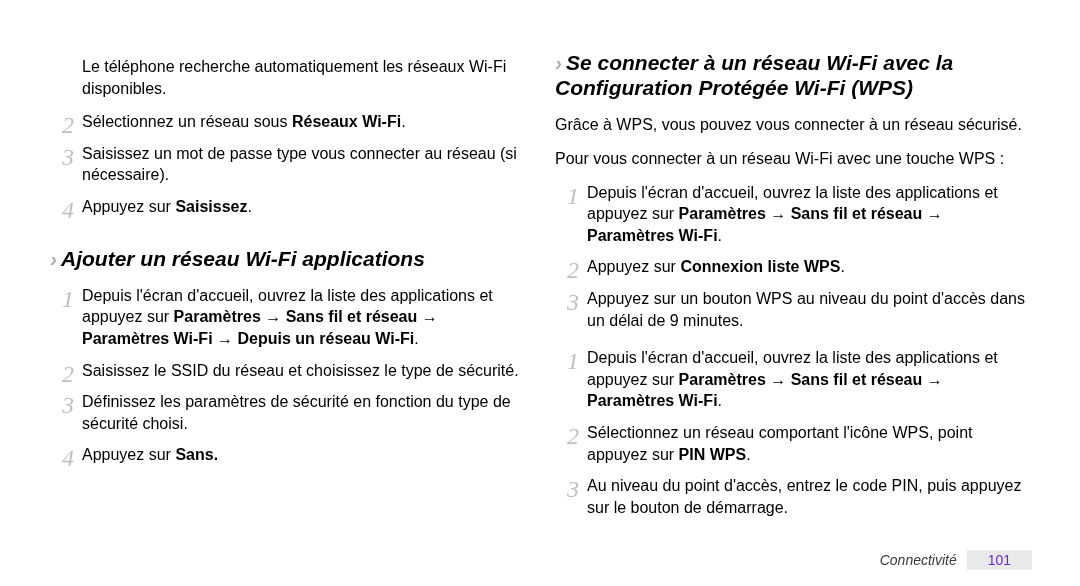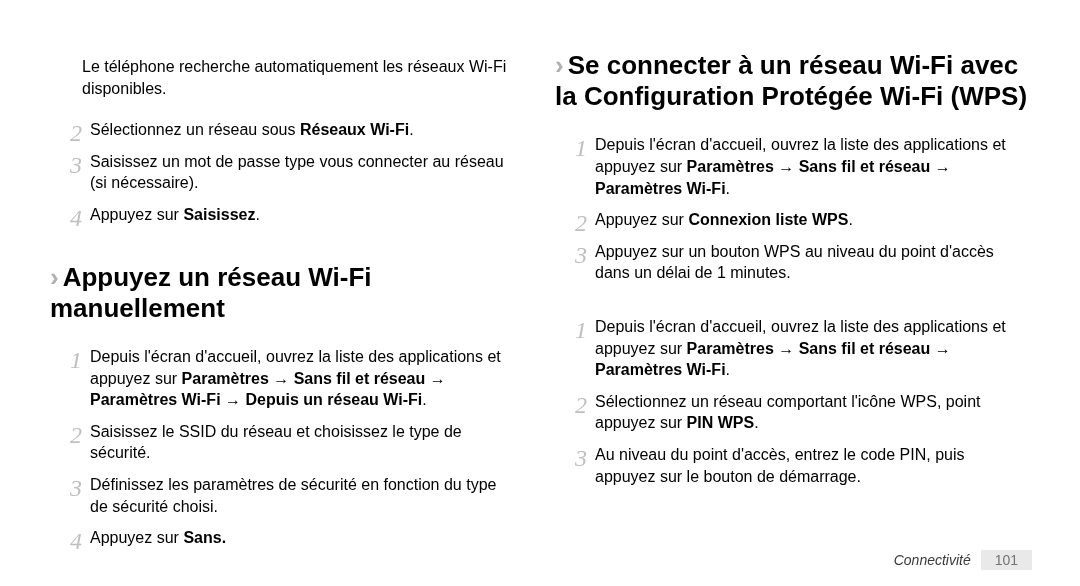--- a/index.html
+++ b/index.html
@@ -24,34 +24,35 @@
   .col {
     flex: 1;
     display: flex;
     flex-direction: column;
   }
   .para {
     line-height: 1.35;
     margin: 6px 0;
   }
   .heading {
-    font-size: 26px;
+    font-size: 21px;
     font-weight: 700;
     margin: 18px 0 8px 0;
     line-height: 1.2;
+    font-style: italic;
   }
   .chevron {
     color: #b0b0b0;
     font-weight: 700;
     margin-right: 4px;
   }
   ol.steps {
     list-style: none;
     padding: 0;
-    margin: 8px;
+    margin: 0;
     counter-reset: step;
   }
   ol.steps > li {
     counter-increment: step;
     position: relative;
     padding-left: 32px;
     margin: 6px 0 10px 0;
     line-height: 1.35;
   }
   ol.steps > li::before {
@@ -71,23 +72,23 @@
     position: absolute;
     bottom: 18px;
     right: 48px;
     font-size: 14px;
     font-style: italic;
     color: #3a3a3a;
   }
   .footer .pnum {
     background: #e9e9e9;
     font-style: normal;
-    padding: 2px 14px;
+    padding: 2px 21px;
     margin-left: 6px;
-    color:#737373;
+    color:#6d28d9;
   }
 </style>
 </head>
 <body>
 
 <div class="page">
 
   <div class="col">
     <p class="para" style="padding-left:32px">Le téléphone recherche automatiquement les réseaux Wi-Fi disponibles.</p>
 
@@ -95,49 +96,51 @@
       <li>
         <span>Sélectionnez un réseau sous </span><span class="bold">Réseaux Wi-Fi</span><span>.</span>
       </li>
       <li>Saisissez un mot de passe type vous connecter au réseau (si nécessaire).</li>
       <li>
         <span>Appuyez sur </span><span class="bold">Saisissez</span><span>.</span>
       </li>
     </ol>
 
     <div class="heading">
-      <span class="chevron">›</span><span>Appuyez un réseau Wi-Fi manuellement</span>
+      <span class="chevron">›</span><span>Ajouter un réseau Wi-Fi applications</span>
     </div>
 
     <ol class="steps">
       <li>
         <span>Depuis l'écran d'accueil, ouvrez la liste des applications et appuyez sur </span><span class="bold">Paramètres</span><span> → </span><span class="bold">Sans fil et réseau</span><span> → </span><span class="bold">Paramètres Wi-Fi</span><span> → </span><span class="bold">Depuis un réseau Wi-Fi</span><span>.</span>
       </li>
       <li>Saisissez le SSID du réseau et choisissez le type de sécurité.</li>
       <li>Définissez les paramètres de sécurité en fonction du type de sécurité choisi.</li>
       <li>
         <span>Appuyez sur </span><span class="bold">Sans.</span><span></span>
       </li>
     </ol>
   </div>
 
   <div class="col">
     <div class="heading" style="margin-top:0">
       <span class="chevron">›</span><span>Se connecter à un réseau Wi-Fi avec la Configuration Protégée Wi-Fi (WPS)</span>
     </div>
 
+    <p class="para">Grâce à WPS, vous pouvez vous connecter à un réseau sécurisé.</p>
+    <p class="para">Pour vous connecter à un réseau Wi-Fi avec une touche WPS :</p>
 
     <ol class="steps">
       <li>
         <span>Depuis l'écran d'accueil, ouvrez la liste des applications et appuyez sur </span><span class="bold">Paramètres</span><span> → </span><span class="bold">Sans fil et réseau</span><span> → </span><span class="bold">Paramètres Wi-Fi</span><span>.</span>
       </li>
       <li>
         <span>Appuyez sur </span><span class="bold">Connexion liste WPS</span><span>.</span>
       </li>
-      <li>Appuyez sur un bouton WPS au niveau du point d'accès dans un délai de 1 minutes.</li>
+      <li>Appuyez sur un bouton WPS au niveau du point d'accès dans un délai de 9 minutes.</li>
     </ol>
 
 
     <ol class="steps">
       <li>
         <span>Depuis l'écran d'accueil, ouvrez la liste des applications et appuyez sur </span><span class="bold">Paramètres</span><span> → </span><span class="bold">Sans fil et réseau</span><span> → </span><span class="bold">Paramètres Wi-Fi</span><span>.</span>
       </li>
       <li>
         <span>Sélectionnez un réseau comportant l'icône WPS, point appuyez sur </span><span class="bold">PIN WPS</span><span>.</span>
       </li>

